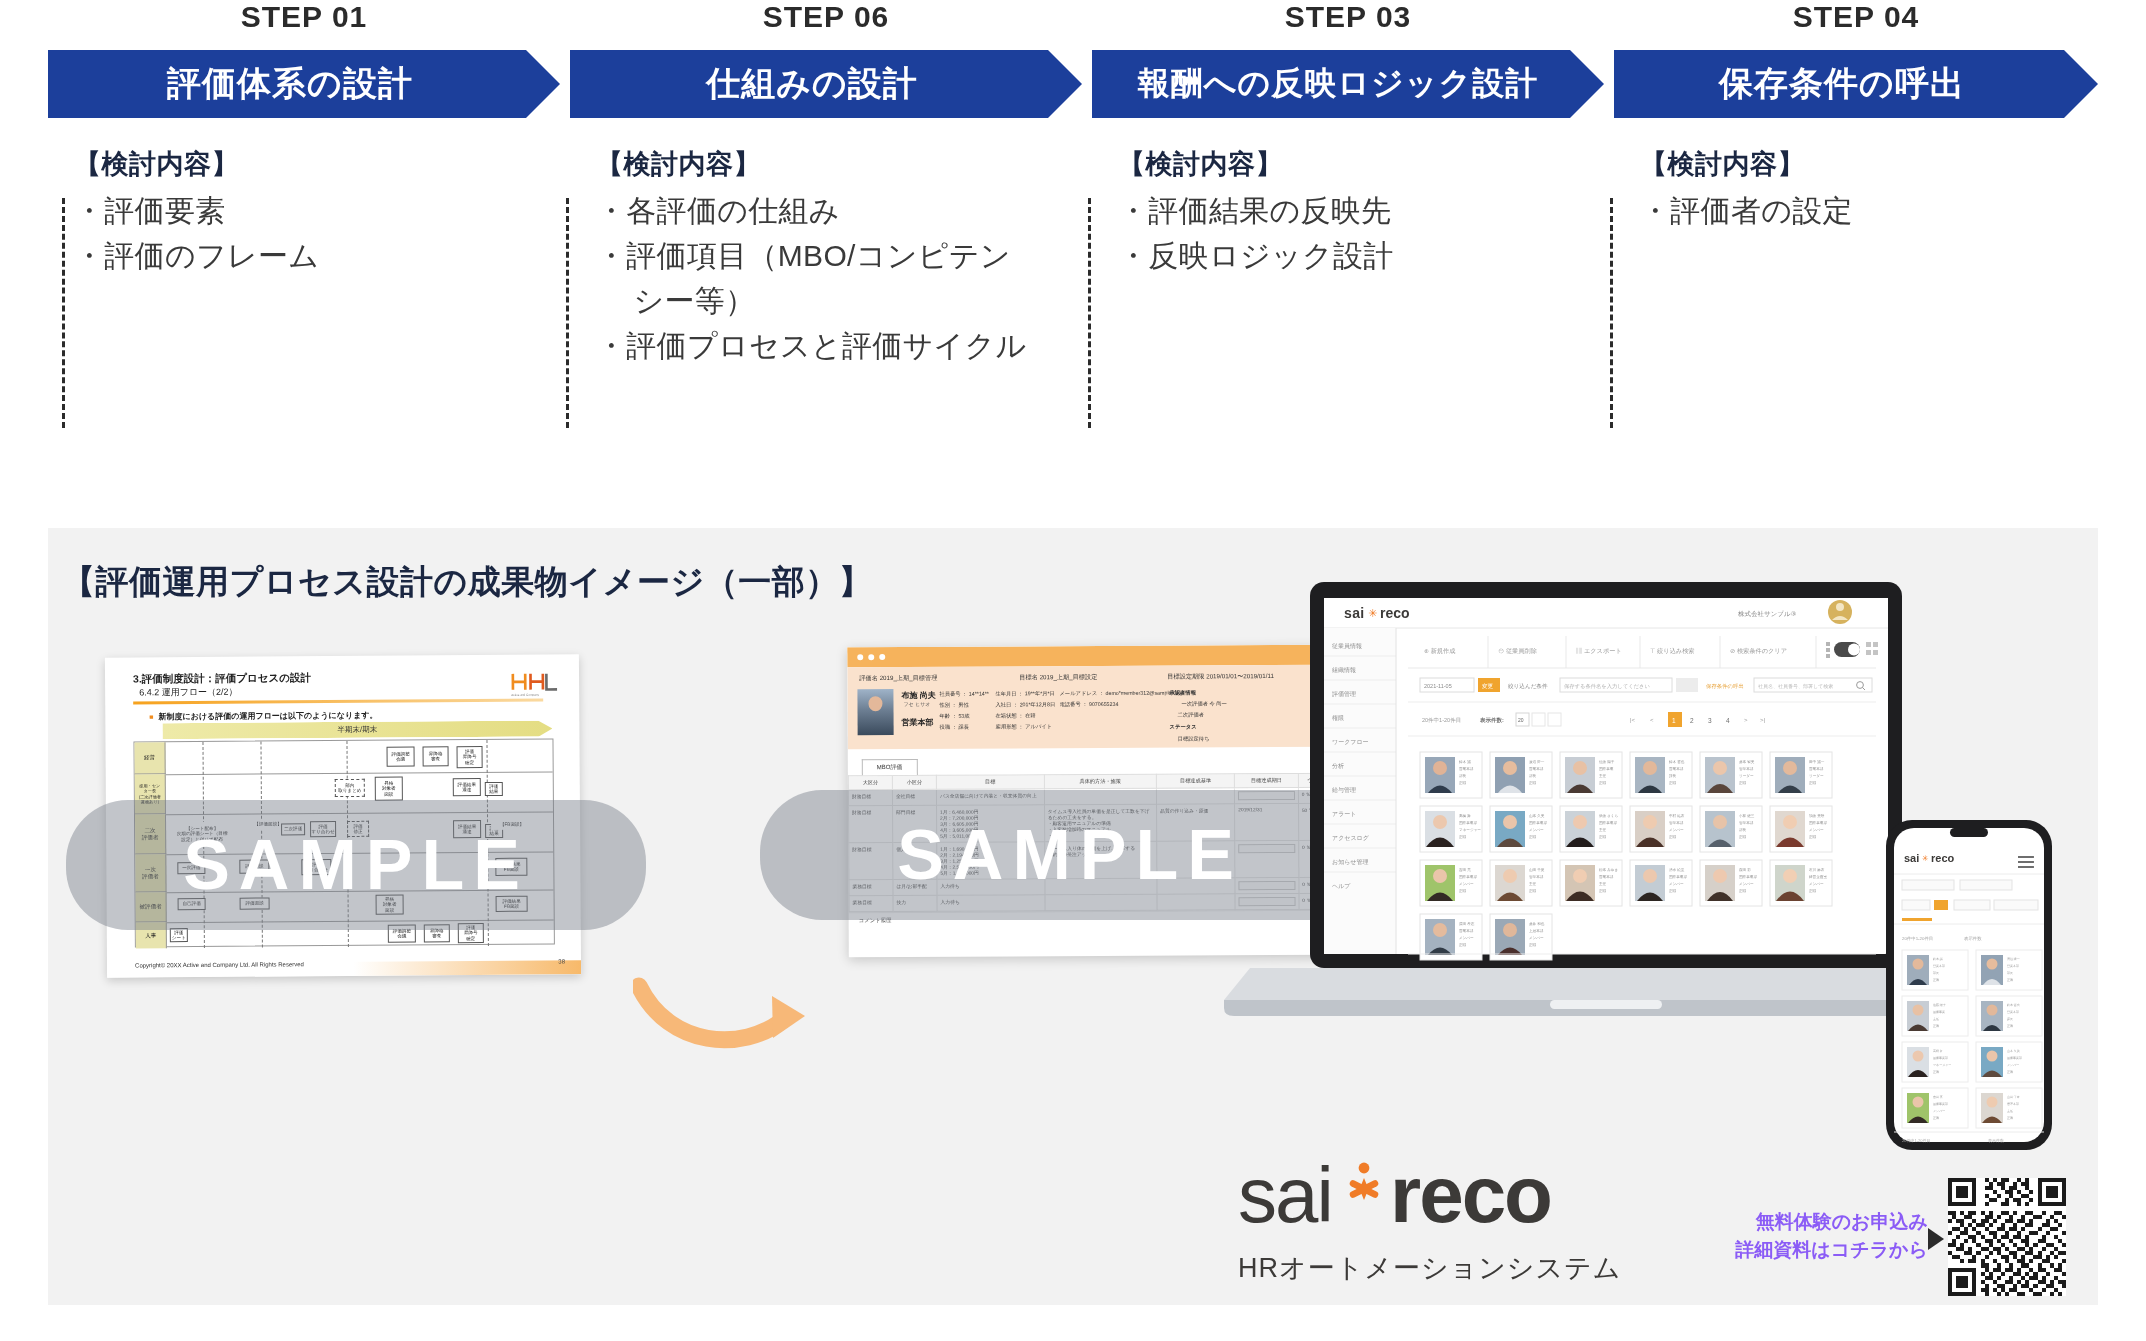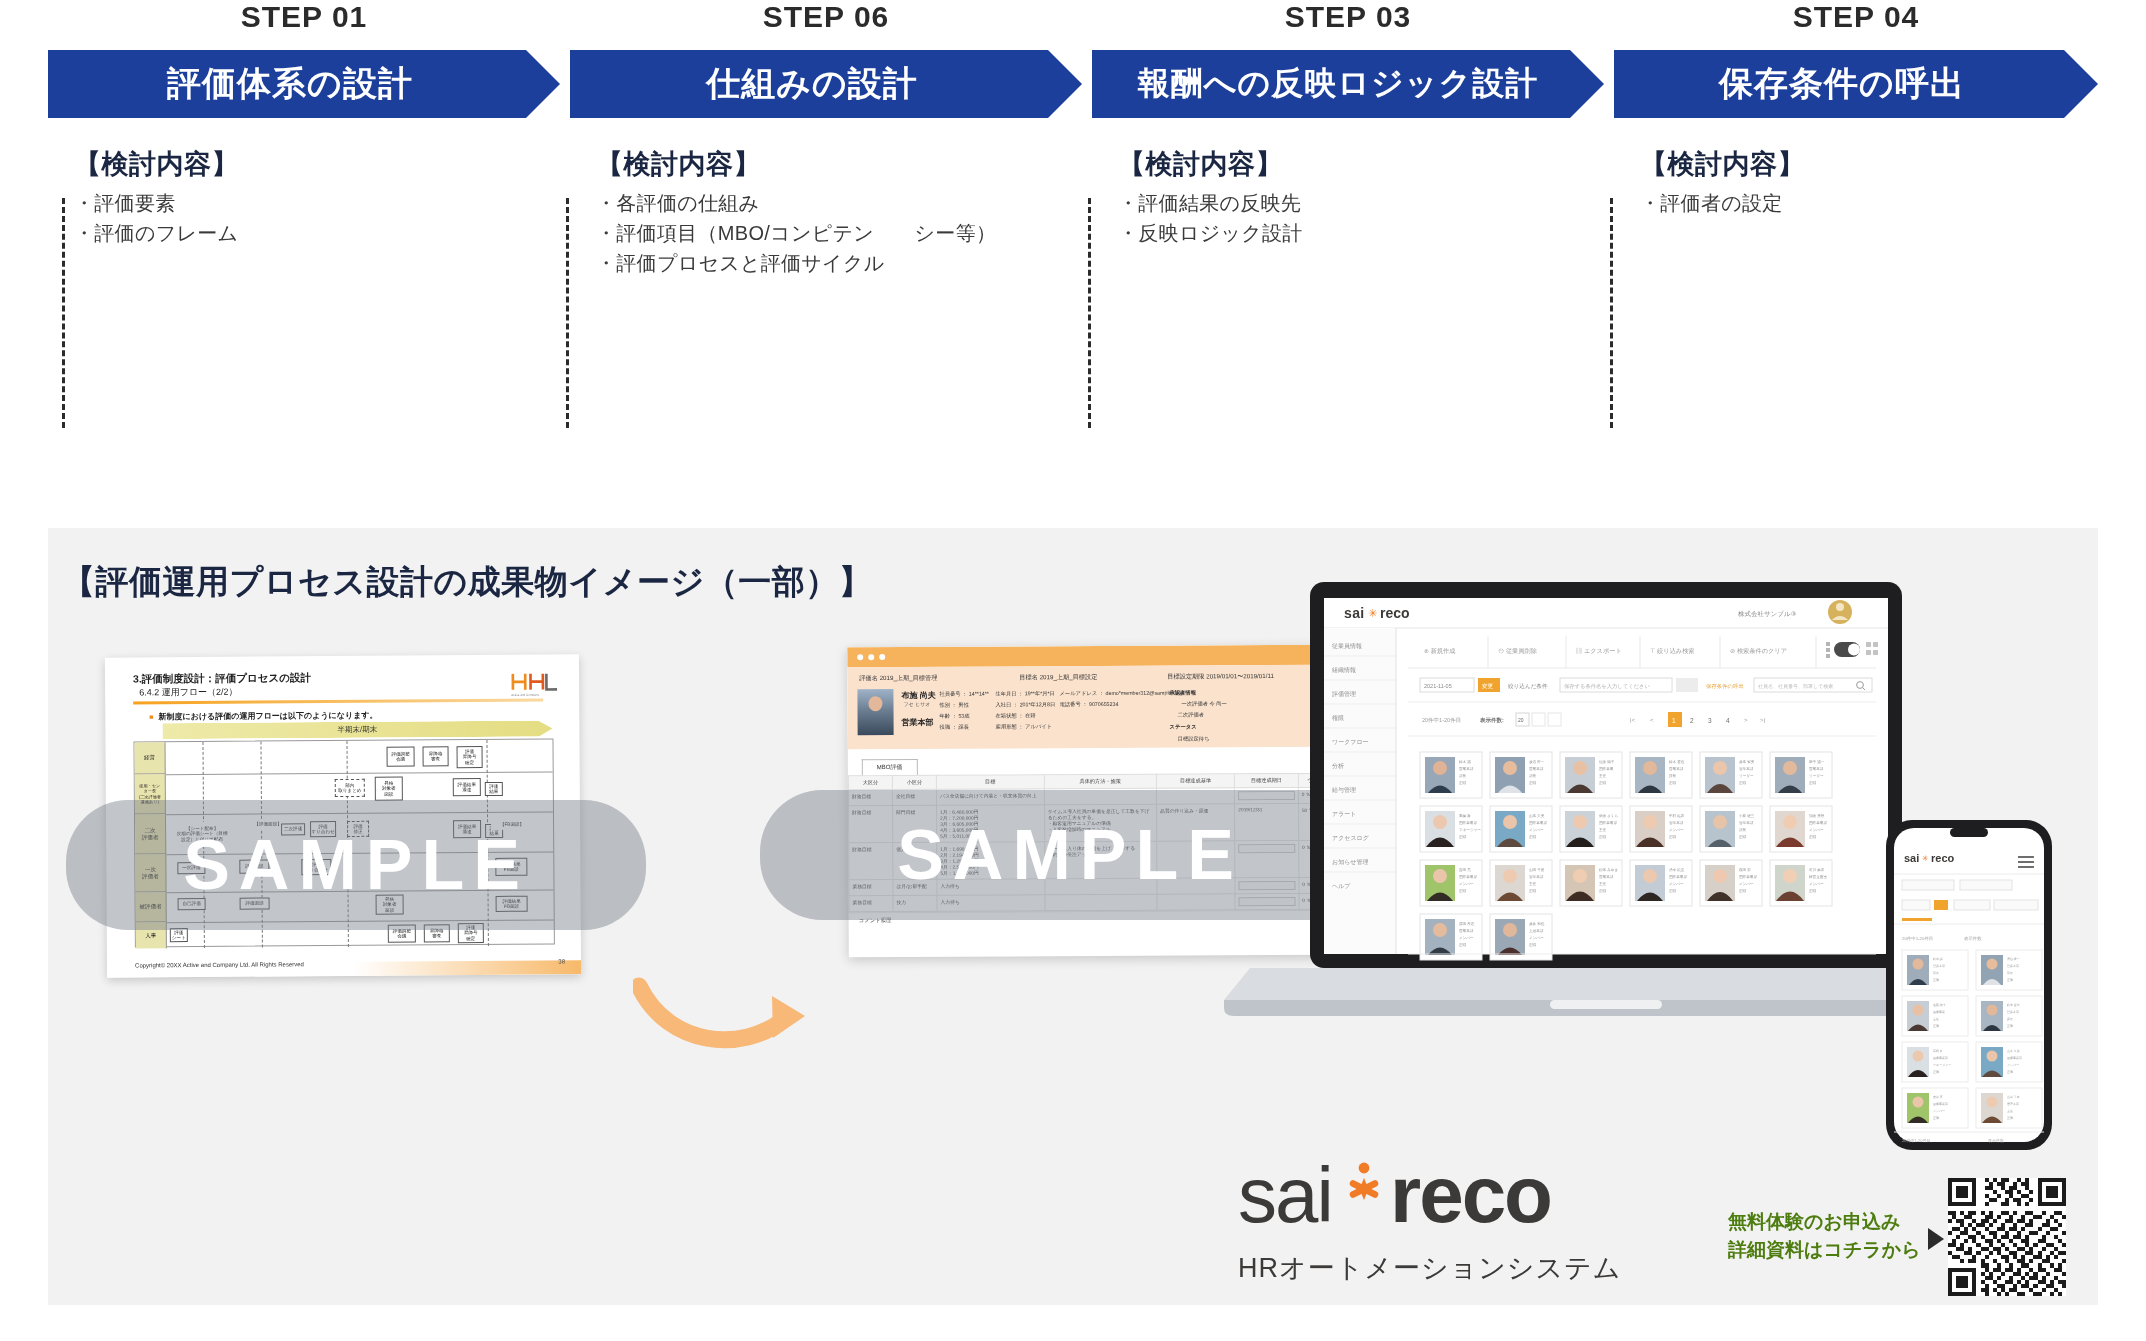--- a/index.html
+++ b/index.html
@@ -45,21 +45,21 @@
     margin-top: 28px;
     padding-left: 26px;
     position: relative;
   }
   .detail-head {
     font-size: 27px; font-weight: bold; color: #1b2742;
     margin-bottom: 6px;
     letter-spacing: 0.5px;
   }
   .bullet {
-    font-size: 20px; color: #3a3a3a;
+    font-size: 30px; color: #3a3a3a;
     line-height: 1.50;
     text-indent: -1.25em;
     padding-left: 1.25em;
     letter-spacing: 0.3px;
   }
   .divider {
     position: absolute;
     top: 198px; width: 0;
     border-left: 3px dashed #2b2b2b;
     height: 230px;
@@ -171,22 +171,22 @@
 
   
   .copy {
     position:absolute; left:44px; top:624px; width:1150px;
     font-size:28px; line-height:1.62; color:#2b2b2b;
   }
   .copy b { font-weight:bold; color:#1f1f1f; }
 
   .logo-wrap { position:absolute; left:1190px; top:630px; width:470px; }
   .logo-sub { font-size:27px; color:#3c3a38; letter-spacing:1px; margin-top:6px; }
-  .cta { position:absolute; left:1680px; top:680px; width:200px; 
-         font-size:19px; font-weight:bold; color:#4d7c0f; line-height:1.45; }
+  .cta { position:absolute; left:1680px; top:680px; width:200px; text-align:right;
+         font-size:19px; font-weight:bold; color:#8b5cf6; line-height:1.45; }
   .cta-tri { position:absolute; left:1880px; top:700px;
              width:0; height:0; border-left:16px solid #2b2b2b;
              border-top:11px solid transparent; border-bottom:11px solid transparent; }
   .qr { position:absolute; left:1900px; top:650px; width:118px; height:118px; }
 </style>
 </head>
 <body>
 
 <div class="page">
 

